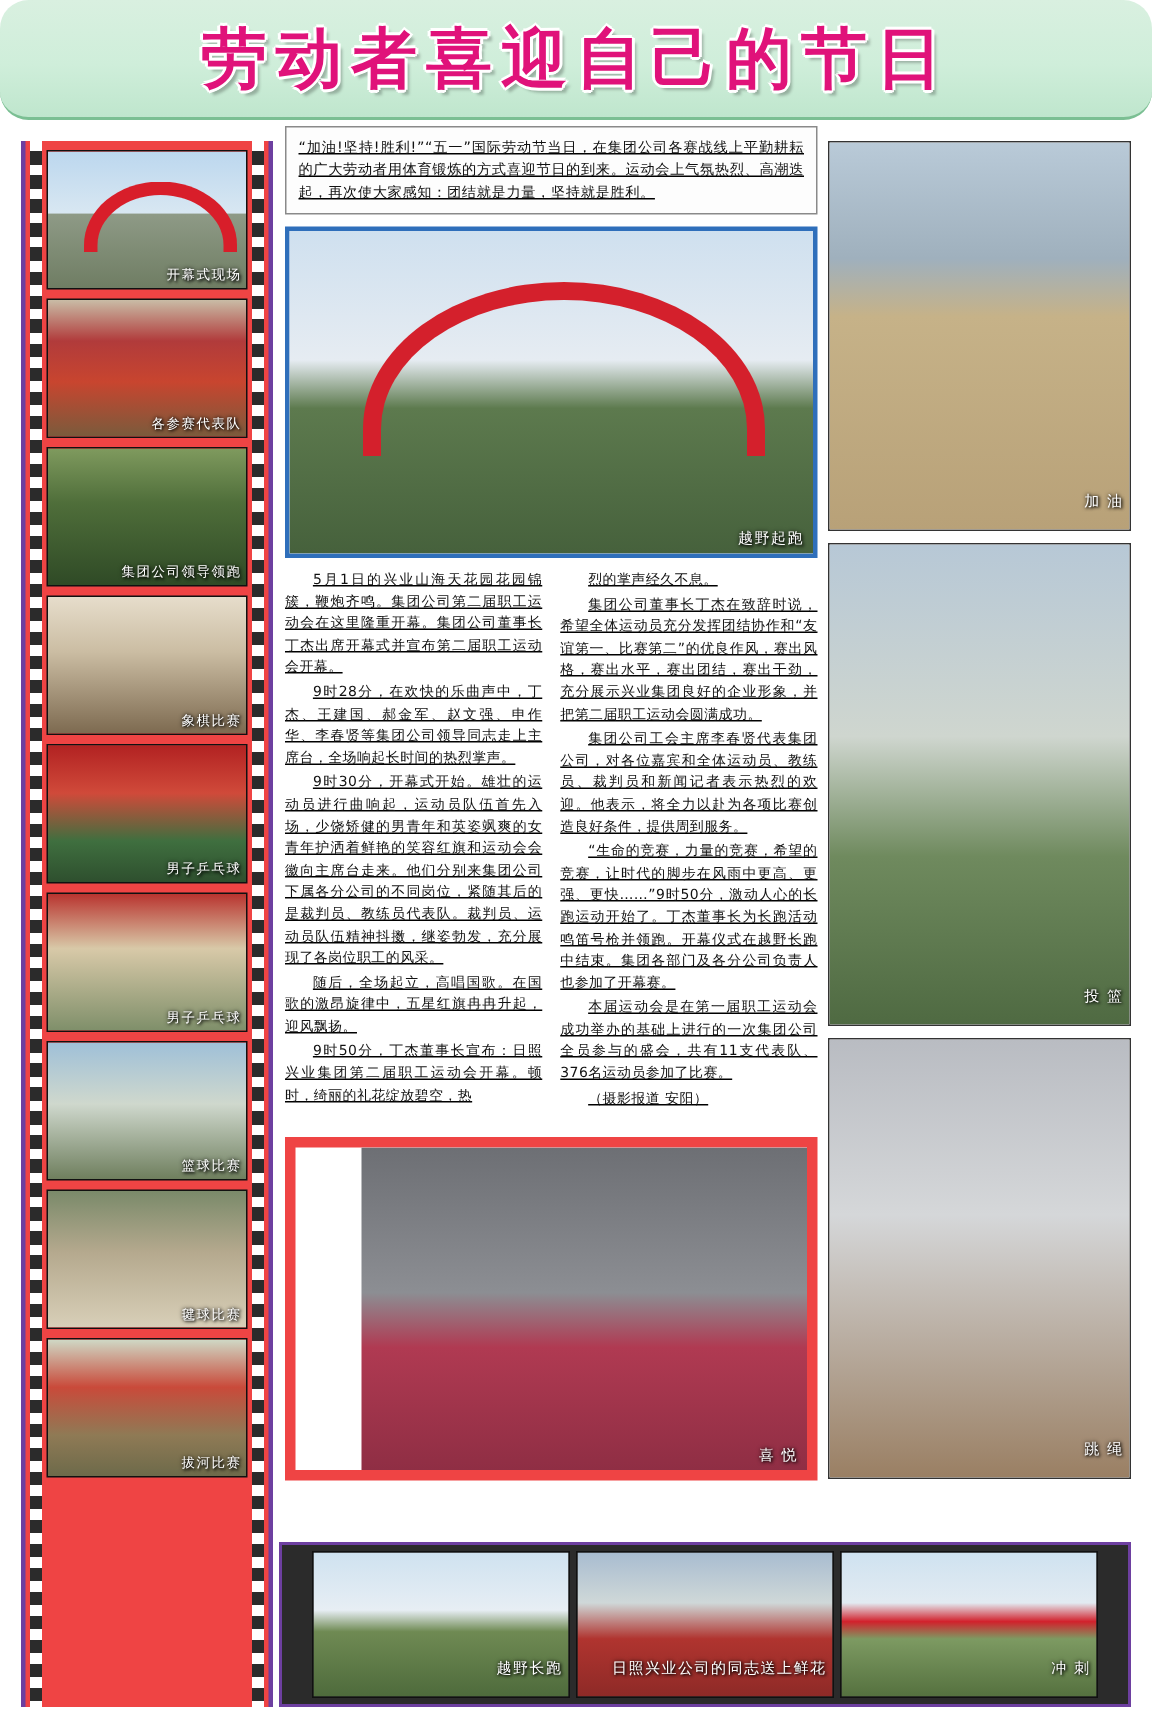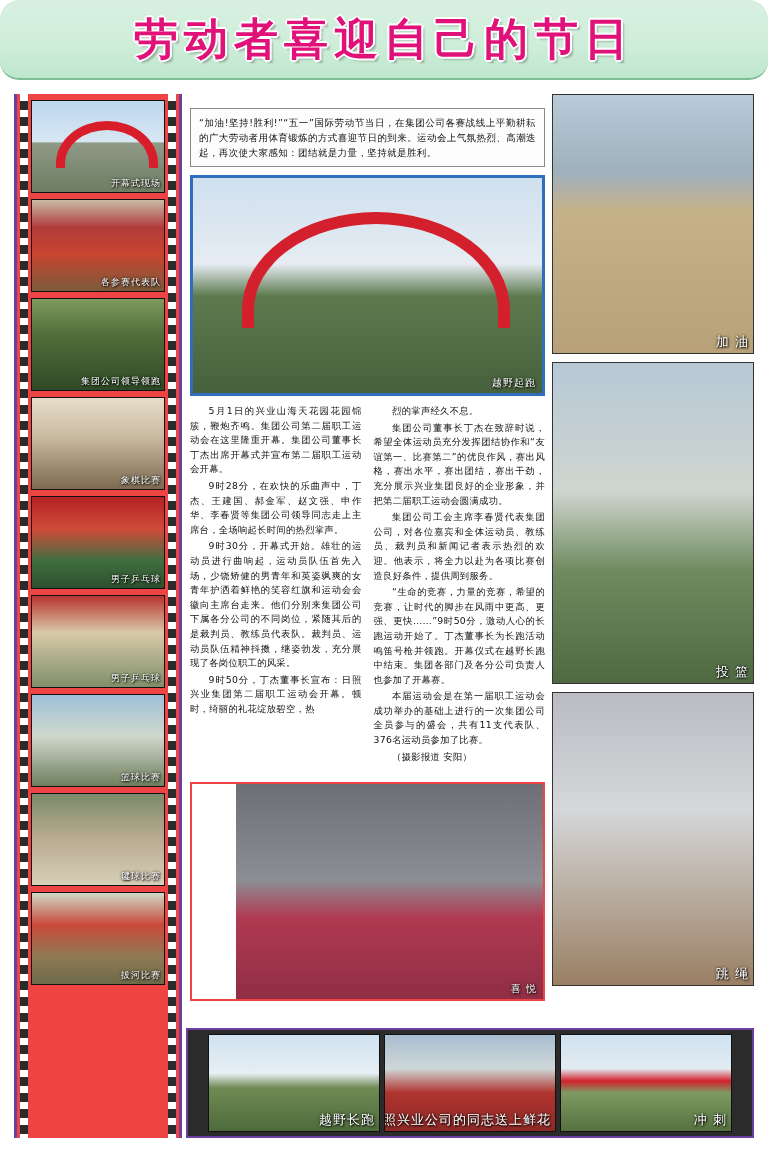--- a/index.html
+++ b/index.html
@@ -88,23 +88,24 @@
     font-size: 9px;
     letter-spacing: 1px;
     text-shadow: 0 0 3px #000, 1px 1px 2px #000;
     white-space: nowrap;
   }
 
   
   .main {
     position: absolute;
     left: 190px;
-    top: 108px;
+    top: 84px;
     width: 355px;
     height: 940px;
+    text-decoration: underline;
   }
   .lead {
     border: 1px solid #8a8a8a;
     background: #fdfdfd;
     padding: 6px 8px;
     font-size: 9.5px;
     line-height: 15px;
     color: #111;
     text-align: justify;
     letter-spacing: 0.4px;
@@ -113,21 +114,21 @@
     margin-top: 8px;
     position: relative;
     height: 215px;
     border: 3px solid #2f6fbb;
     overflow: hidden;
   }
   .main-photo2 {
     margin-top: 8px;
     position: relative;
     height: 215px;
-    border: 2px solid #ef4444;
+    border: 7px solid #ef4444;
     overflow: hidden;
     padding-left: 44px;
   }
   .body-cols {
     margin-top: 8px;
     display: flex;
     gap: 12px;
     height: 370px;
   }
   .col {
@@ -193,22 +194,22 @@
       border:12px solid #d4202c; border-bottom:none; border-radius:50% 50% 0 0 / 85% 85% 0 0; }
   .p-award    { background: linear-gradient(180deg,#6d6f74 0%, #8c8e93 45%, #b03a52 62%, #8f2e44 100%); }
   .p-tug      { background: linear-gradient(180deg,#b9cad8 0%, #9fb0bd 30%, #c6b288 45%, #b8a178 100%); }
   .p-hoop     { background: linear-gradient(180deg,#b7c8d6 0%, #cfd6cf 40%, #6f8a5e 65%, #4f6a42 100%); }
   .p-jump     { background: linear-gradient(180deg,#b9bcc2 0%, #d5d7d9 40%, #9a7f63 100%); }
   .p-long     { background: linear-gradient(180deg,#cfe2f0 0%, #e7eef4 40%, #6f8a53 55%, #4e6b3c 100%); }
   .p-flower   { background: linear-gradient(180deg,#a8bcd0 0%, #cfd8d8 35%, #b0342f 60%, #8e2a27 100%); }
   .p-sprint   { background: linear-gradient(180deg,#cfe2f0 0%, #e2ebf2 35%, #d2212c 48%, #7d9a62 60%, #55713f 100%); }
   .bcap {
     position: absolute;
-    right: 4px; bottom: 2px;
-    color: #fff; font-size: 13px; letter-spacing: 1px;
+    right: 4px; bottom: 12px;
+    color: #fff; font-size: 10px; letter-spacing: 1px;
     text-shadow: 0 0 3px #000, 1px 1px 2px #000;
     white-space: nowrap;
   }
   .mcap {
     position: absolute;
     right: 6px; bottom: 3px;
     color: #ffffff; font-size: 10px; letter-spacing: 1px;
     text-shadow: 0 0 3px #000, 1px 1px 2px #000;
     white-space: nowrap;
   }
@@ -275,20 +276,21 @@
     <div class="main-photo">
       <span class="ph p-run"></span>
       <span class="mcap">越野起跑</span>
     </div>
 
     <div class="body-cols">
       <div class="col">
         <p>5月1日的兴业山海天花园花园锦簇，鞭炮齐鸣。集团公司第二届职工运动会在这里隆重开幕。集团公司董事长丁杰出席开幕式并宣布第二届职工运动会开幕。</p>
         <p>9时28分，在欢快的乐曲声中，丁杰、王建国、郝金军、赵文强、申作华、李春贤等集团公司领导同志走上主席台，全场响起长时间的热烈掌声。</p>
         <p>9时30分，开幕式开始。雄壮的运动员进行曲响起，运动员队伍首先入场，少饶矫健的男青年和英姿飒爽的女青年护洒着鲜艳的笑容红旗和运动会会徽向主席台走来。他们分别来集团公司下属各分公司的不同岗位，紧随其后的是裁判员、教练员代表队。裁判员、运动员队伍精神抖擞，继姿勃发，充分展现了各岗位职工的风采。</p>
+        <p>随后，全场起立，高唱国歌。在国歌的激昂旋律中，五星红旗冉冉升起，迎风飘扬。</p>
         <p>9时50分，丁杰董事长宣布：日照兴业集团第二届职工运动会开幕。顿时，绮丽的礼花绽放碧空，热</p>
       </div>
       <div class="col">
         <p>烈的掌声经久不息。</p>
         <p>集团公司董事长丁杰在致辞时说，希望全体运动员充分发挥团结协作和“友谊第一、比赛第二”的优良作风，赛出风格，赛出水平，赛出团结，赛出干劲，充分展示兴业集团良好的企业形象，并把第二届职工运动会圆满成功。</p>
         <p>集团公司工会主席李春贤代表集团公司，对各位嘉宾和全体运动员、教练员、裁判员和新闻记者表示热烈的欢迎。他表示，将全力以赴为各项比赛创造良好条件，提供周到服务。</p>
         <p>“生命的竞赛，力量的竞赛，希望的竞赛，让时代的脚步在风雨中更高、更强、更快……”9时50分，激动人心的长跑运动开始了。丁杰董事长为长跑活动鸣笛号枪并领跑。开幕仪式在越野长跑中结束。集团各部门及各分公司负责人也参加了开幕赛。</p>
         <p>本届运动会是在第一届职工运动会成功举办的基础上进行的一次集团公司全员参与的盛会，共有11支代表队、376名运动员参加了比赛。</p>
         <p class="byline">（摄影报道   安阳）</p>
       </div>

